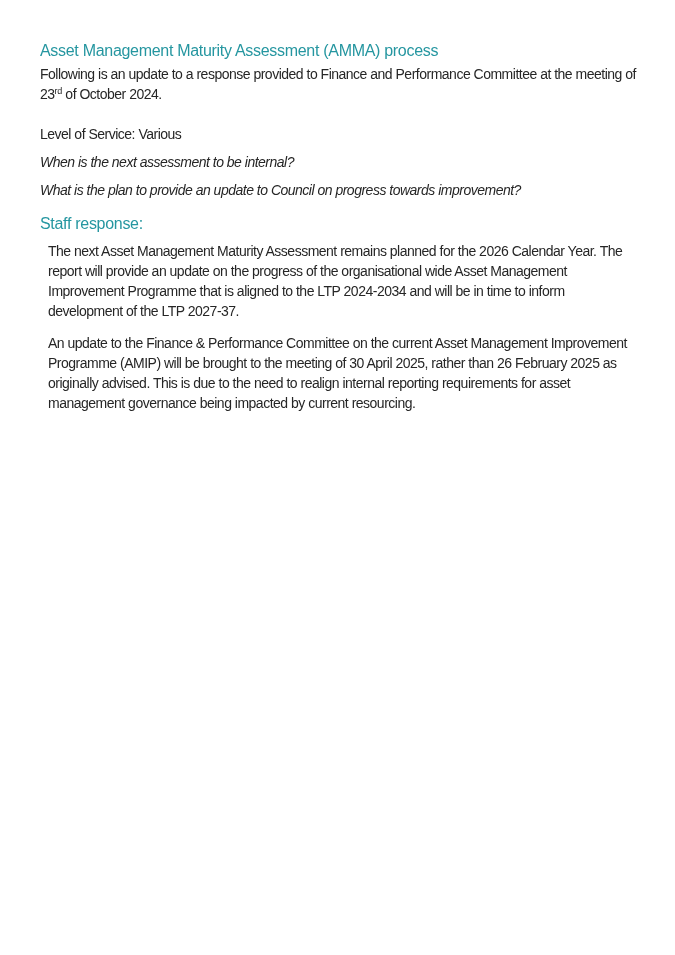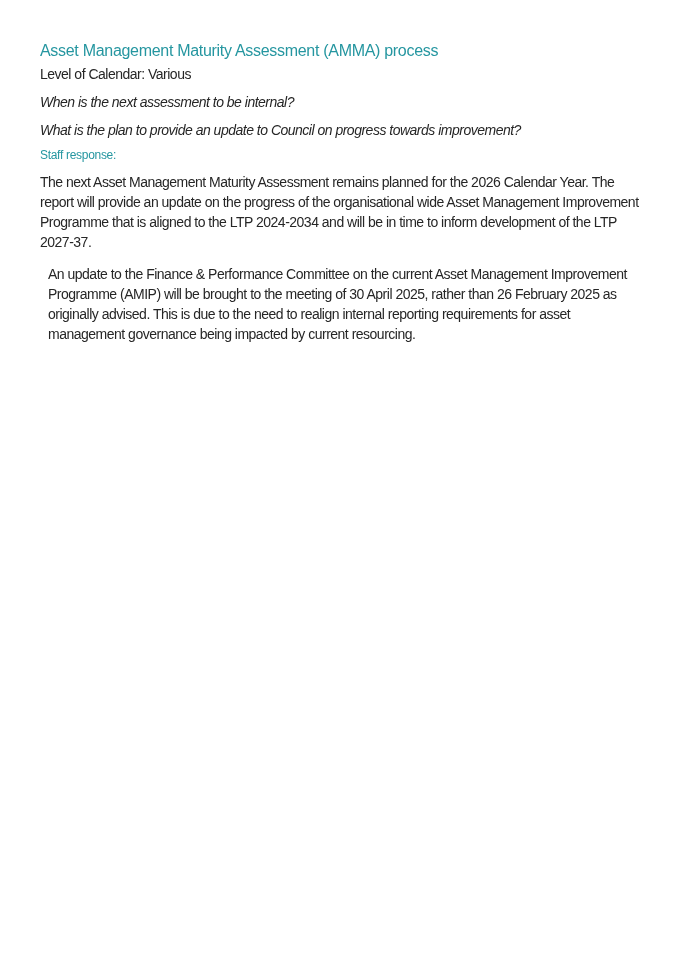--- a/index.html
+++ b/index.html
@@ -28,56 +28,57 @@
   }
   h1.section-heading {
     font-size: 16px;
     line-height: 22px;
     font-weight: 400;
     letter-spacing: -0.3px;
     color: var(--teal);
     margin: 0 0 2px 0;
   }
   h2.staff-heading {
-    font-size: 12px;
+    font-size: 16px;
     line-height: 22px;
     font-weight: 400;
     letter-spacing: -0.3px;
     color: var(--teal);
-    margin: 4px 0 6px 0;
+    margin: 13px 0 6px 0;
   }
   p.body-par {
     font-size: 14px;
     line-height: 20px;
     letter-spacing: -0.5px;
     color: var(--body-text);
   }
   p.intro-par     { margin: 0 0 20px 0; }
   p.los-par       { margin: 0 0 8px 0; }
   p.question-par  { font-style: italic; margin: 0 0 8px 0; }
   p.question-par.last { margin: 0 0 2px 0; font-style: italic; }
-  p.response-par  { margin: 0 0 12px 0; }
+  p.response-par  { margin: 0 0 12px 8px; }
   p.response-par.last { margin: 8px; }
   sup.ordinal {
     font-size: 9px;
     line-height: 0;
     vertical-align: 5px;
     letter-spacing: -0.3px;
   }
 </style>
 </head>
 <body>
 
 <div class="page">
   <div class="content">
 
     <h1 class="section-heading">Asset Management Maturity Assessment (AMMA) process</h1>
 
+    <p class="body-par intro-par"><span>Following is an update to a response provided to Finance and Performance Committee at the meeting of 23</span><sup class="ordinal">rd</sup><span> of October 2024.</span></p>
 
-    <p class="body-par los-par">Level of Calendar: Various</p>
+    <p class="body-par los-par">Level of Service: Various</p>
 
     <p class="body-par question-par">When is the next assessment to be internal?</p>
 
     <p class="body-par question-par last">What is the plan to provide an update to Council on progress towards improvement?</p>
 
     <h2 class="staff-heading">Staff response:</h2>
 
     <p class="body-par response-par">The next Asset Management Maturity Assessment remains planned for the 2026 Calendar Year. The report will provide an update on the progress of the organisational wide Asset Management Improvement Programme that is aligned to the LTP 2024-2034 and will be in time to inform development of the LTP 2027-37.</p>
 
     <p class="body-par response-par last">An update to the Finance &amp; Performance Committee on the current Asset Management Improvement Programme (AMIP) will be brought to the meeting of 30 April 2025, rather than 26 February 2025 as originally advised. This is due to the need to realign internal reporting requirements for asset management governance being impacted by current resourcing.</p>

